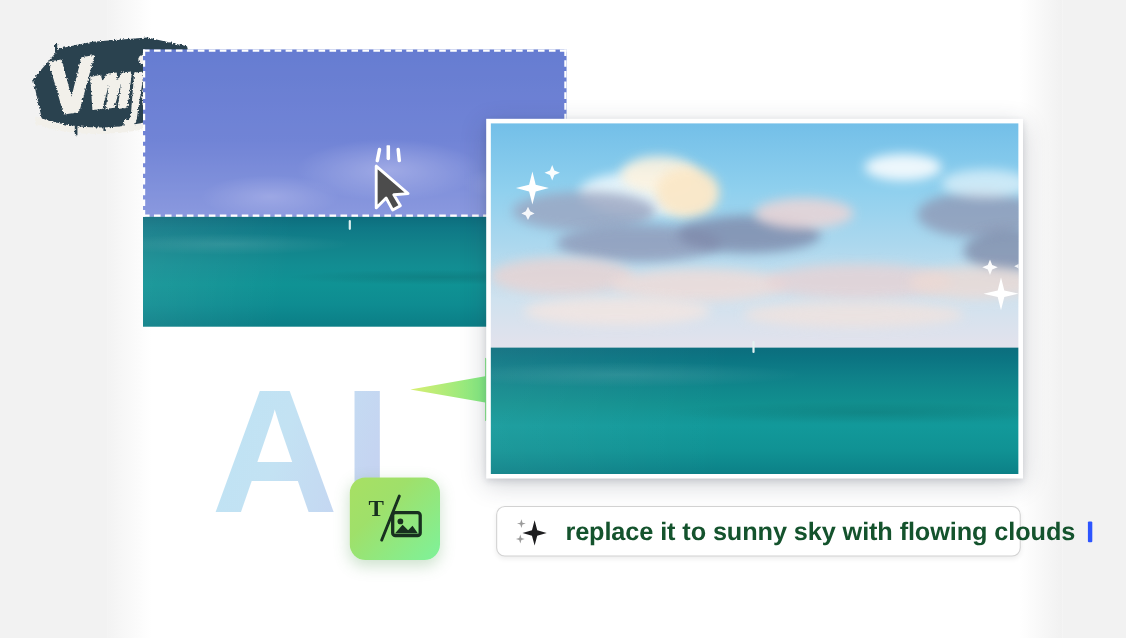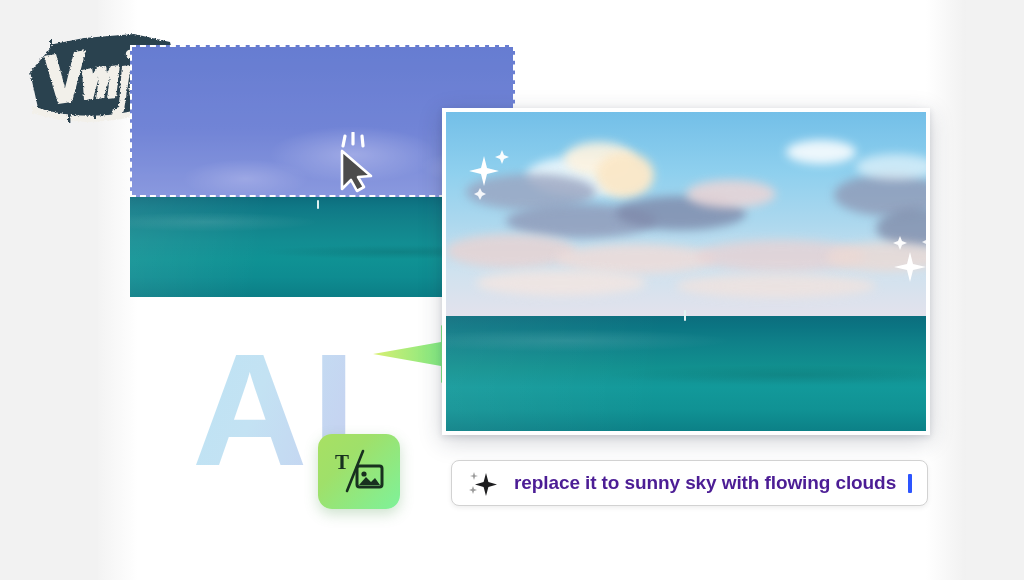--- a/index.html
+++ b/index.html
@@ -121,21 +121,21 @@
   
   #prompt-bar {
     position:absolute; left:451px; top:460px; width:477px; height:46px;
     background:#ffffff; border:1px solid #d2d2d2; border-radius:8px;
     display:flex; align-items:center; padding:0 16px;
     box-shadow:0 2px 5px rgba(0,0,0,.07);
   }
   #prompt-spark { width:30px; height:30px; flex:0 0 auto; }
   #prompt-text {
     flex:1 1 auto; margin-left:16px;
-    font-size:19px; font-weight:700; color:#4c1d95;
+    font-size:23px; font-weight:700; color:#14532d;
     white-space:nowrap; letter-spacing:-.1px;
   }
   #prompt-caret {
     width:4px; height:19px; background:#2d55ff; border-radius:1px;
     margin-left:12px; margin-right:10px; flex:0 0 auto;
   }
 </style>
 </head>
 <body>
 

